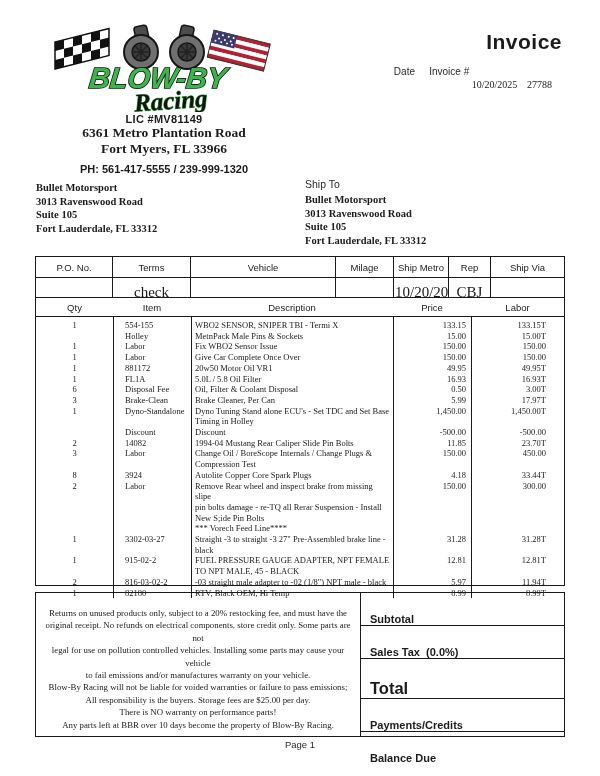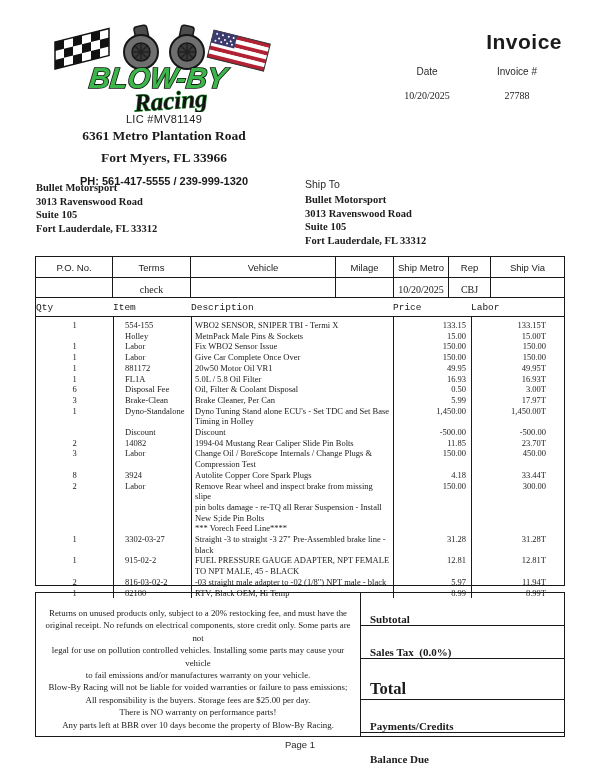--- a/index.html
+++ b/index.html
@@ -2,69 +2,69 @@
 <html><head>
 <meta charset="utf-8">
 <style>
   html,body{margin:0;padding:0;background:#e8e8e8;}
   .page{position:relative;width:600px;height:776px;margin:0 auto;background:#ffffff;
         font-family:"Liberation Serif",serif;color:#1b1b1b;overflow:hidden;}
 
   
   .logo-block{position:absolute;top:20px;left:38px;width:252px;text-align:center;}
   .logo-art{display:block;margin:0 auto;}
-  .lic{font-family:"Liberation Sans",sans-serif;font-weight:normal;font-size:11px;letter-spacing:.3px;margin-top:1px;}
-  .addr{font-weight:bold;font-size:13.5px;line-height:22px;white-space:pre-line;}
+  .lic{font-family:"Liberation Sans",sans-serif;font-weight:bold;font-size:11px;letter-spacing:.3px;margin-top:1px;}
+  .addr{font-weight:bold;font-size:13.5px;line-height:16px;white-space:pre-line;}
   .phone{font-family:"Liberation Sans",sans-serif;font-weight:bold;font-size:11px;margin-top:6px;}
 
   .inv-block{position:absolute;top:30px;right:38px;width:180px;}
   .inv-title{font-family:"Liberation Sans",sans-serif;font-weight:bold;font-size:21px;text-align:right;letter-spacing:.5px;}
-  .inv-meta{display:grid;grid-template-columns:1fr 1fr;margin-top:12px;}
+  .inv-meta{display:grid;grid-template-columns:1fr 1fr 1fr 1fr;margin-top:12px;}
   .inv-meta .lbl{font-family:"Liberation Sans",sans-serif;font-size:10px;text-align:center;color:#2a2a2a;}
   .inv-meta .val{font-size:10px;text-align:center;margin-top:13px;}
 
   
   .party-lbl{font-family:"Liberation Sans",sans-serif;font-size:10.5px;color:#2a2a2a;}
   .party-addr{font-weight:bold;font-size:10.5px;line-height:13.5px;white-space:pre-line;margin-top:3px;}
   .billto{position:absolute;top:178px;left:36px;width:220px;}
   .shipto{position:absolute;top:178px;left:305px;width:220px;}
 
   
   .info-table{position:absolute;top:256px;left:35px;width:530px;border:1.5px solid #1a1a1a;box-sizing:border-box;}
   .info-row{display:flex;}
   .info-row.hdr{border-bottom:1px solid #1a1a1a;}
   .info-cell{box-sizing:border-box;border-right:1px solid #1a1a1a;text-align:center;overflow:hidden;}
   .info-cell:last-child{border-right:none;}
   .info-row.hdr .info-cell{font-family:"Liberation Sans",sans-serif;font-size:9.5px;padding:5px 1px 4px;}
-  .info-row.vals .info-cell{font-size:10px;padding:6px 1px 5px;height:19px;}
+  .info-row.vals .info-cell{font-size:15px;padding:6px 1px 5px;height:19px;}
   .w-po{width:77px;}.w-terms{width:78px;}.w-veh{width:145px;}.w-mil{width:58px;}
   .w-sd{width:55px;}.w-rep{width:42px;}.w-sv{width:75px;flex:1;}
 
   
   .items-table{position:absolute;top:297px;left:35px;width:530px;height:289px;border:1.5px solid #1a1a1a;box-sizing:border-box;}
   .items-hdr{display:flex;border-bottom:1.5px solid #1a1a1a;font-family:"Liberation Sans",sans-serif;font-size:9.5px;height:18px;align-items:center;}
-  .items-hdr div{text-align:left;font-family:Liberation Mono, monospace;}
+  .items-hdr div{text-align:center;}
   .c-qty{width:77px;}.c-item{width:78px;}.c-desc{width:202px;}.c-price{width:78px;}.c-amt{flex:1;}
   .items-body{position:relative;padding-top:3px;}
   .vline{position:absolute;top:0;bottom:0;width:1px;background:#1a1a1a;}
   .vl1{left:77px;}.vl2{left:155px;}.vl3{left:357px;}.vl4{left:435px;}
   .irow{display:flex;font-size:8.5px;line-height:10.7px;}
   .irow .qty{width:77px;text-align:center;}
   .irow .item{width:78px;padding-left:12px;box-sizing:border-box;}
   .irow .desc{width:202px;padding-left:4px;padding-right:3px;box-sizing:border-box;white-space:pre-line;}
   .irow .price{width:78px;text-align:right;padding-right:5px;box-sizing:border-box;}
   .irow .amount{flex:1;text-align:right;padding-right:18px;}
 
   
   .foot-box{position:absolute;top:592px;left:35px;width:530px;height:145px;border:1.5px solid #1a1a1a;box-sizing:border-box;display:flex;}
   .disclaimer{width:325px;border-right:1.5px solid #1a1a1a;box-sizing:border-box;text-align:center;
               font-size:8.8px;line-height:12.4px;white-space:pre-line;padding:14px 5px 0;}
   .totals{flex:1;display:flex;flex-direction:column;}
   .trow{border-bottom:1px solid #1a1a1a;display:flex;align-items:center;
-        font-family:Liberation Serif, serif;font-weight:bold;font-size:11px;
+        font-family:Liberation Sans, sans-serif;font-weight:bold;font-size:11px;
         padding-left:9px;white-space:pre-wrap;box-sizing:border-box;margin-top:20px;}
   .trow:last-child{border-bottom:none;}
   .t-sub{height:29px;}.t-tax{height:31px;}.t-total{height:35px;font-size:16.5px;}
   .t-pay{height:27px;}.t-bal{flex:1;}
 
   .page-label{position:absolute;top:739px;left:0;right:0;text-align:center;
               font-family:"Liberation Sans",sans-serif;font-size:9.5px;color:#2a2a2a;}
 </style>
 </head>
 <body>

